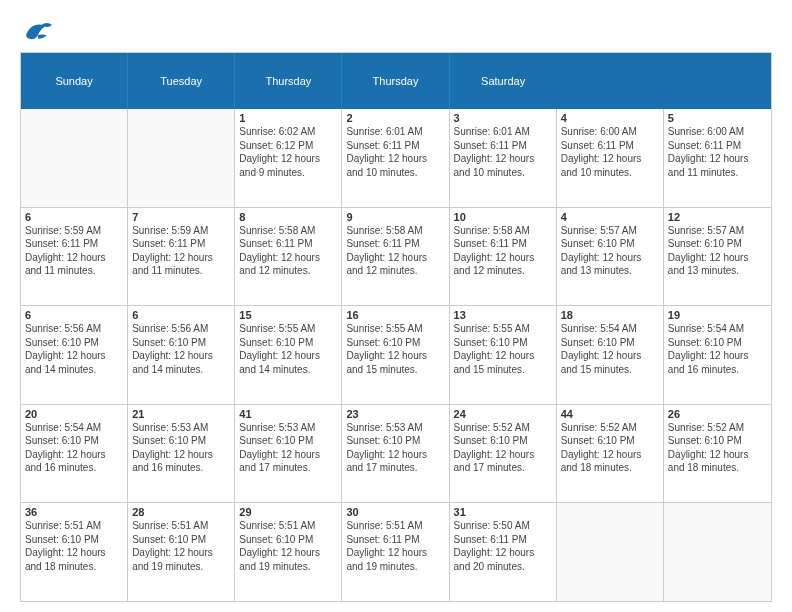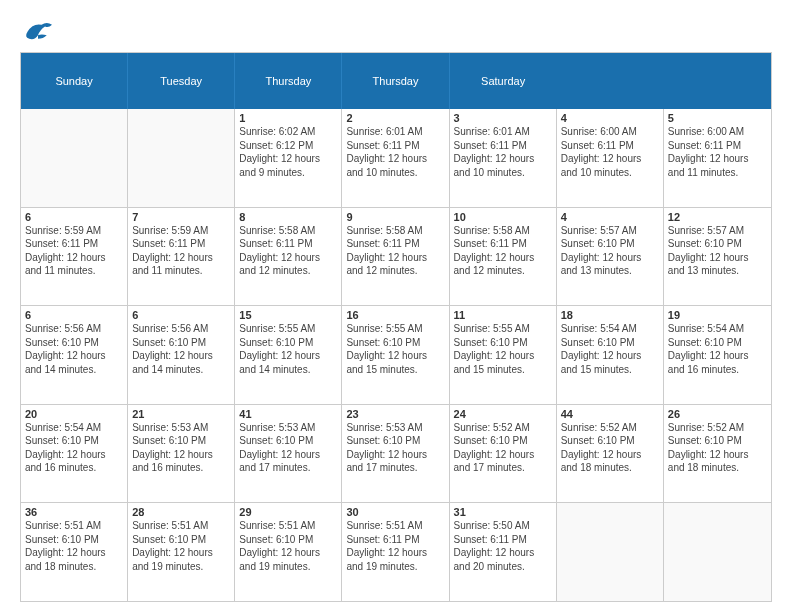--- a/index.html
+++ b/index.html
@@ -244,21 +244,21 @@
 Sunset: 6:10 PM
 Daylight: 12 hours and 14 minutes.</div>
           </div>
           <div class="cal-cell">
             <span class="day-num">16</span>
             <div class="cell-text" style="white-space: pre-line;">Sunrise: 5:55 AM
 Sunset: 6:10 PM
 Daylight: 12 hours and 15 minutes.</div>
           </div>
           <div class="cal-cell">
-            <span class="day-num">11</span>
+            <span class="day-num">13</span>
             <div class="cell-text" style="white-space: pre-line;">Sunrise: 5:55 AM
 Sunset: 6:10 PM
 Daylight: 12 hours and 15 minutes.</div>
           </div>
           <div class="cal-cell">
             <span class="day-num">18</span>
             <div class="cell-text" style="white-space: pre-line;">Sunrise: 5:54 AM
 Sunset: 6:10 PM
 Daylight: 12 hours and 15 minutes.</div>
           </div>

